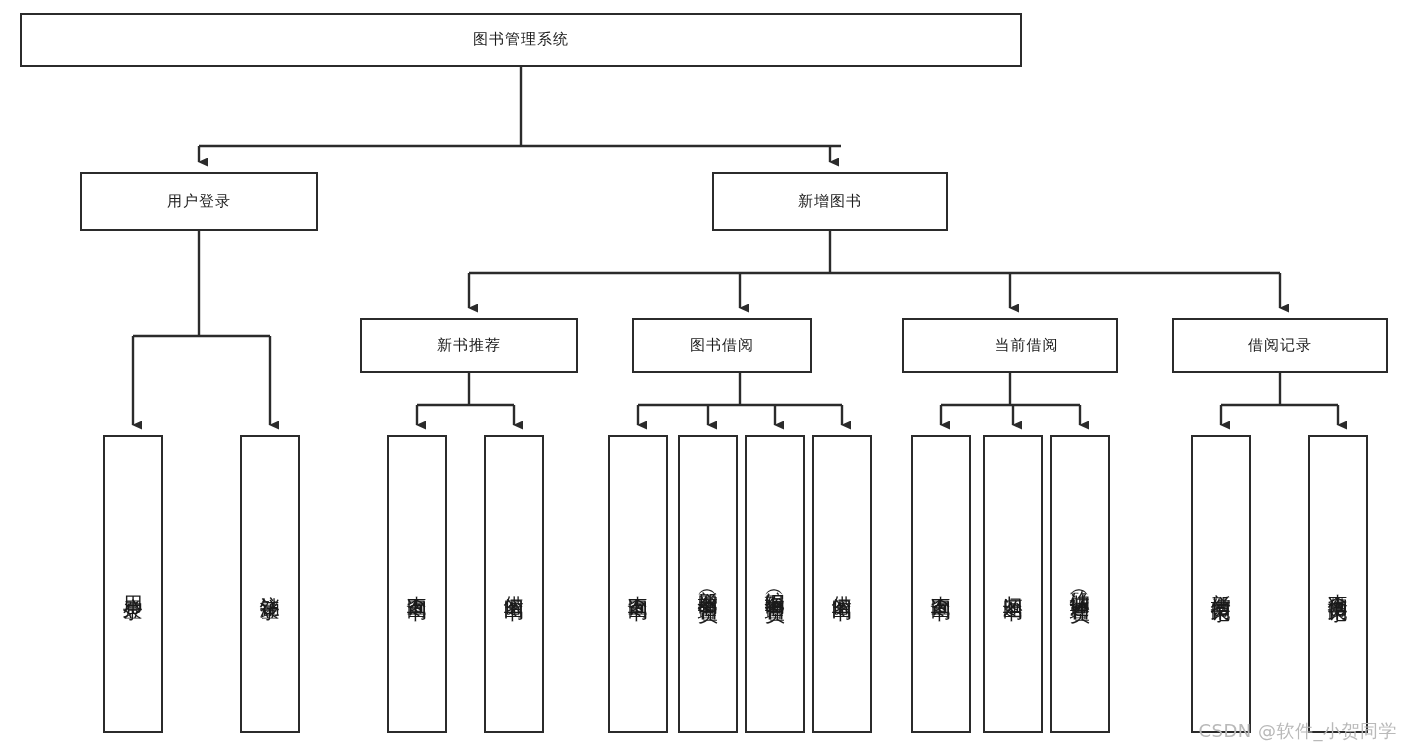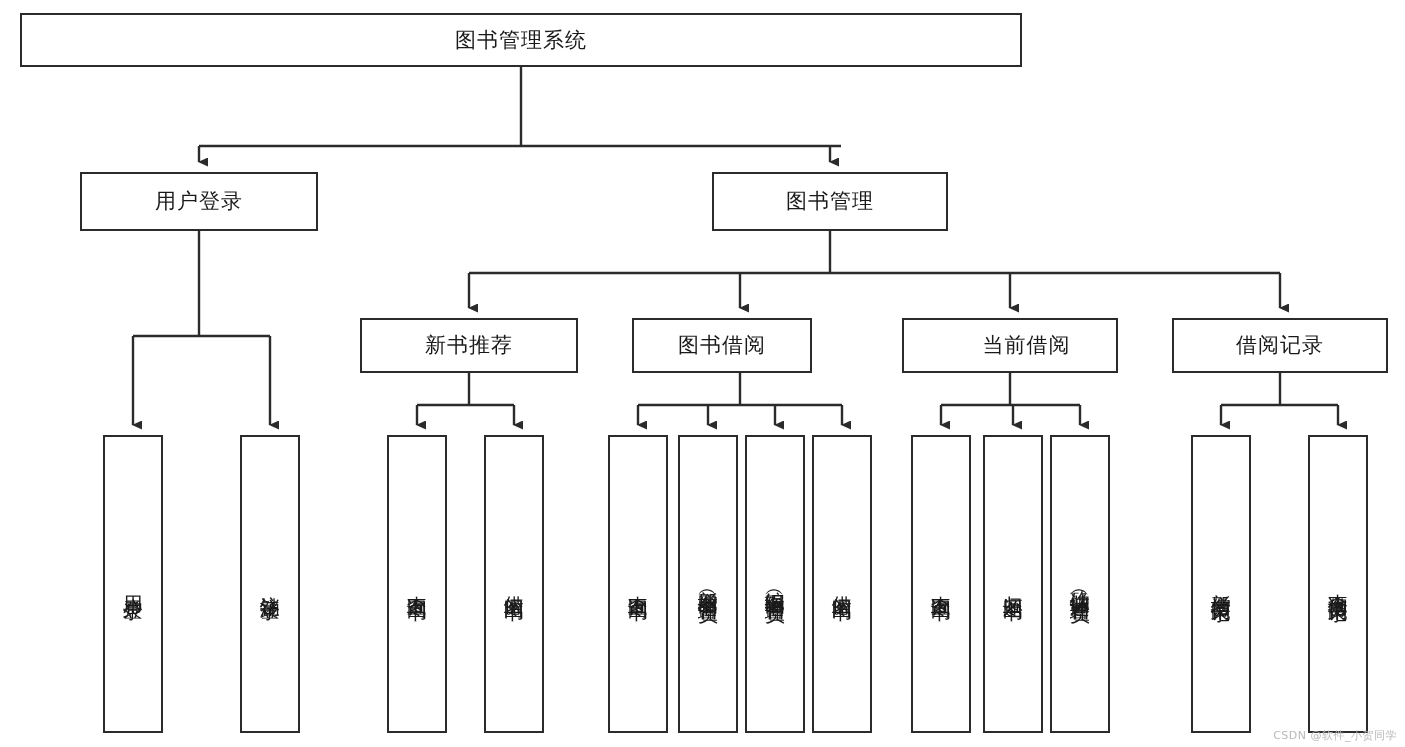--- a/index.html
+++ b/index.html
@@ -27,21 +27,21 @@
     box-sizing:border-box;
     background:#ffffff;
     border:2px solid #2b2b2b;
     display:flex;
     align-items:center;
     justify-content:center;
     text-align:center;
     z-index:3;
   }
   .node .label{
-    font-size:21px;
+    font-size:15px;
     line-height:1.15;
     letter-spacing:1px;
     color:#1a1a1a;
     white-space:nowrap;
   }
   .node.leaf{
     align-items:center;
     justify-content:center;
     padding:6px 2px;
   }
@@ -52,21 +52,21 @@
     font-size:20px;
     line-height:1.22;
     letter-spacing:2px;
     white-space:normal;
     max-height:280px;
   }
   .watermark{
     position:absolute;
     right:8px;
     bottom:4px;
-    font-size:11px;
+    font-size:18px;
     color:#b9b9b9;
     letter-spacing:0.5px;
     z-index:6;
     white-space:nowrap;
     font-family:"DejaVu Sans","Liberation Sans",sans-serif;
   }
 </style>
 </head>
 <body>
 
@@ -123,21 +123,21 @@
   </svg>
 
   <div class="node" id="node-root" style="left: 20px; top: 13px; width: 1002px; height: 54px;">
     <span class="label">图书管理系统</span>
   </div>
 
   <div class="node" id="node-l2-0" style="left: 80px; top: 172px; width: 238px; height: 59px;">
     <span class="label">用户登录</span>
   </div>
   <div class="node" id="node-l2-1" style="left: 712px; top: 172px; width: 236px; height: 59px;">
-    <span class="label">图书管理</span>
+    <span class="label">新增图书</span>
   </div>
 
   <div class="node" id="node-l3-0" style="left: 360px; top: 318px; width: 218px; height: 55px;">
     <span class="label">新书推荐</span>
   </div>
   <div class="node" id="node-l3-1" style="left: 632px; top: 318px; width: 180px; height: 55px;">
     <span class="label">图书借阅</span>
   </div>
   <div class="node" id="node-l3-2" style="left: 902px; top: 318px; width: 216px; height: 55px; padding-left: 33px;">
     <span class="label">当前借阅</span>

